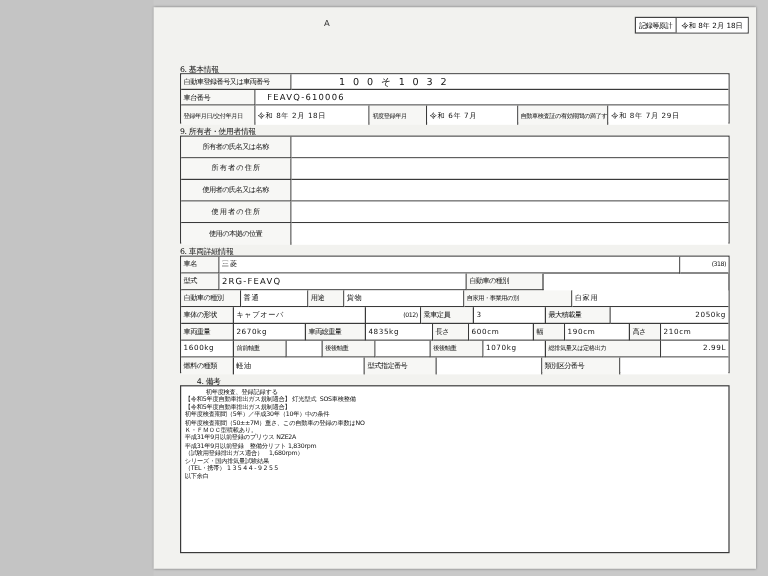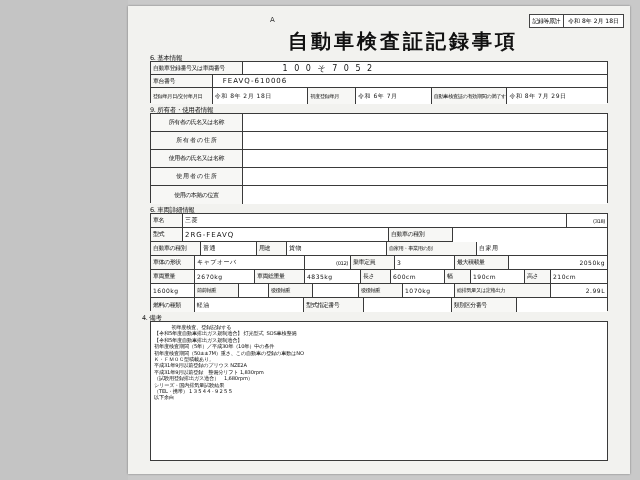--- a/index.html
+++ b/index.html
@@ -107,27 +107,26 @@
 
   <div class="sheet">
 
     <div class="corner-mark">A</div>
 
     <div class="top-right-box">
       <div class="lbl">記録等原計</div>
       <div class="val">令和  8年  2月 18日</div>
     </div>
 
-    <div class="doc-title">自動車検査証記録事項</div>
 
     <div class="sec-head" style="left:22px;top:48px;">6. 基本情報</div>
     <div class="tbl" style="left:22px;top:55px;width:458px;height:42px;">
       <div class="row" style="height:13px;">
         <div class="cell lab" style="width:92px;">自動車登録番号又は車両番号</div>
-        <div class="cell val last big" style="width:366px;padding-left:40px;">1 0 0  そ  7 0 5 2</div>
+        <div class="cell val last big" style="width:366px;padding-left:40px;">1 0 0  そ  1 0 3 2</div>
       </div>
       <div class="row" style="height:13px;text-align:center;">
         <div class="cell lab" style="width:62px;">車台番号</div>
         <div class="cell val last mid" style="width:396px;padding-left:10px;">FEAVQ-610006</div>
       </div>
       <div class="row rowlast" style="height:16px;">
         <div class="cell lab sub" style="width:62px;">登録年月日/交付年月日</div>
         <div class="cell val" style="width:96px;">令和  8年  2月 18日</div>
         <div class="cell lab sub" style="width:48px;">初度登録年月</div>
         <div class="cell val" style="width:76px;">令和  6年  7月</div>
@@ -222,21 +221,21 @@
       <div class="row rowlast" style="height:14px;">
         <div class="cell lab" style="width:44px;">燃料の種類</div>
         <div class="cell val" style="width:110px;">軽油</div>
         <div class="cell lab" style="width:60px;">型式指定番号</div>
         <div class="cell val" style="width:88px;"></div>
         <div class="cell lab" style="width:66px;">類別区分番号</div>
         <div class="cell val last" style="width:90px;"></div>
       </div>
     </div>
 
-    <div class="sec-head" style="left:14px;top:308px;">4. 備考</div>
+    <div class="sec-head" style="left:36px;top:308px;">4. 備考</div>
     <div class="tbl" style="left:22px;top:315px;width:458px;height:140px;">
       <div class="notes" style="position:relative;width:100%;height:100%;">            初年度検査、登録記録する
 【令和5年度自動車排出ガス規制適合】 灯光型式  SOS車検整備
 【令和5年度自動車排出ガス規制適合】
 初年度検査期間（5年）／平成30年（10年）中の条件
 初年度検査期間（50±±7M）重さ、この自動車の登録の車数はNO
 Ｋ・ＦＭＯＣ型積載あり。
 平成31年9月以前登録のプリウス NZE2A
 平成31年9月以前登録　整備分リフト 1,830rpm
 （試験用登録排出ガス適合）　1,680rpm）

